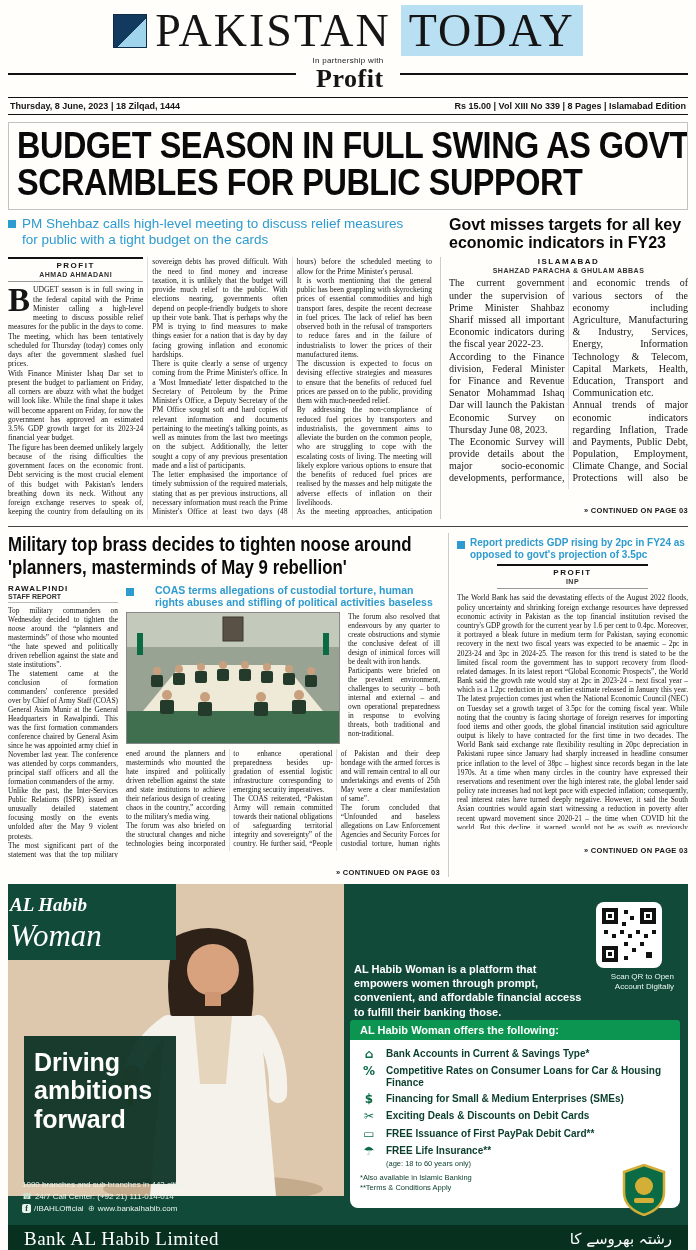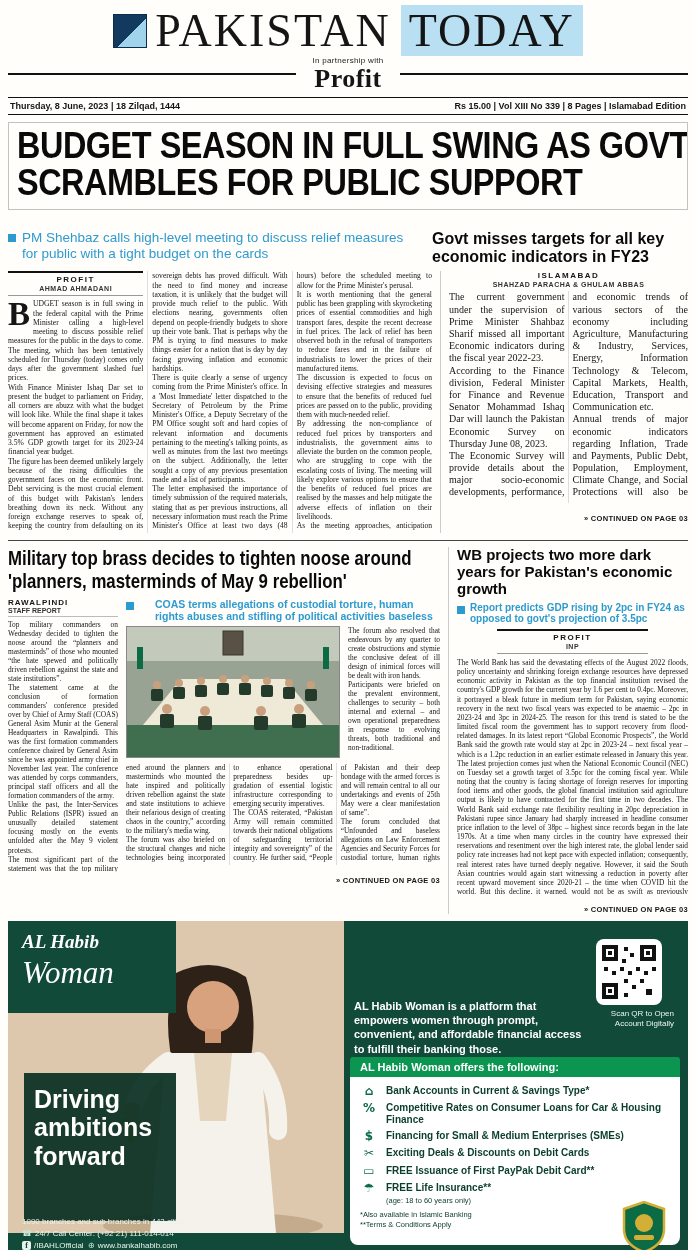--- a/index.html
+++ b/index.html
@@ -8,48 +8,48 @@
         font-family:"Liberation Serif",serif;overflow:hidden;position:relative}
   .inner{padding:6px 8px 0}
 
   
   .mast-row{display:flex;align-items:center;justify-content:center;gap:8px;margin-top:2px}
   .mast-logo{width:34px;height:34px;background:linear-gradient(135deg,#123a5e 55%,#9fd4ec 55%);border:1px solid #0d2c49}
   .mast-title{font-family:"Liberation Serif",serif;font-weight:400;font-size:46px;line-height:1;letter-spacing:2px;white-space:nowrap}
   .mast-today{background:#b9e0f2;padding:0 8px;margin-left:10px}
   .partner{display:flex;align-items:center;margin-top:2px}
   .pline{flex:1;height:2px;background:#111}
-  .pcenter{padding:0 16px;text-align:center}
+  .pcenter{padding:0 16px;text-align:right}
   .ptext{font:400 8px "Liberation Sans",sans-serif;color:#222;letter-spacing:.3px}
   .plogo{font:700 26px "Liberation Serif",serif;line-height:1.05;letter-spacing:.5px}
   .dateline{display:flex;justify-content:space-between;border-top:1px solid #111;border-bottom:1px solid #111;
             font:700 9px "Liberation Sans",sans-serif;padding:3px 2px;margin-top:5px}
 
   
   .headline-box{border:1px solid #c2c2c2;margin-top:7px;padding:5px 8px 7px;height:88px;overflow:hidden}
   .lead-headline{width:752px;transform:scaleX(.9);transform-origin:0 0;
                  font:800 36px "Liberation Sans",sans-serif;line-height:1.02;letter-spacing:-.5px;color:#0a0a0a}
-  .sub-row{display:flex;margin-top:20px;gap:12px}
+  .sub-row{display:flex;margin-top:6px;gap:29px}
   .lead-subhead{display:flex;gap:6px;width:412px}
   .lead-subhead p{font:500 13.5px "Liberation Sans",sans-serif;color:#2e9bd0;line-height:1.2}
   .bullet-sq{flex:0 0 auto;width:8px;height:8px;background:#2e9bd0;margin-top:4px;display:inline-block}
   .fy23-head{flex:1}
   .fy23-head h3{font:800 16px "Liberation Sans",sans-serif;line-height:1.1;color:#0a0a0a}
   .top-body-row{display:flex;margin-top:6px}
   .lead-cols{width:424px;column-count:3;column-gap:9px;column-rule:1px solid #ddd;height:262px;overflow:hidden;
              font-size:7.6px;line-height:1.22;text-align:justify}
   .byline-block{text-align:center;border-top:2px solid #111;border-bottom:1px solid #999;padding:2px 0 3px;margin-bottom:3px}
   .kicker{font:700 8px "Liberation Sans",sans-serif;letter-spacing:1.5px;text-align:center}
   .byline{font:700 7px "Liberation Sans",sans-serif;letter-spacing:.5px;text-align:center;color:#333;margin-top:1px}
   .dropcap{float:left;font:700 33px/26px "Liberation Serif",serif;padding:2px 3px 0 0}
   .body-flow{white-space:pre-line}
   .fy23-col{width:248px;border-left:1px solid #ccc;padding-left:8px;margin-left:8px}
   .fy23-cols{column-count:2;column-gap:8px;column-rule:1px solid #ddd;height:212px;overflow:hidden;
              font-size:10px;line-height:1.22;text-align:justify;margin-top:3px}
-  .continued{font:700 7.5px "Liberation Sans",sans-serif;text-align:right;margin-top:11px;letter-spacing:.3px}
+  .continued{font:700 7.5px "Liberation Sans",sans-serif;text-align:right;margin-top:17px;letter-spacing:.3px}
 
   hr.rule{border:none;border-top:1px solid #444;margin:7px 0 6px}
 
   
   .mid-row{display:flex}
   .mil{width:432px}
   .mil-headline{width:527px;transform:scaleX(.82);transform-origin:0 0;
                 font:800 20.5px "Liberation Sans",sans-serif;line-height:1.08;color:#0a0a0a}
   .mil-grid{display:flex;gap:8px;margin-top:6px}
   .mil-colA{width:110px;flex:0 0 auto}
@@ -67,21 +67,21 @@
   .wb{width:248px;border-left:1px solid #ccc;margin-left:8px;padding-left:8px}
   .wb-headline{font:800 15px "Liberation Sans",sans-serif;line-height:1.12;color:#0a0a0a}
   .wb-bullet{display:flex;gap:5px;margin-top:4px}
   .wb-bullet p{font:600 10px "Liberation Sans",sans-serif;color:#2e9bd0;line-height:1.15}
   .wb-byline-block{border-top:2px solid #111;border-bottom:1px solid #999;padding:2px 0 3px;margin:4px 40px}
   .wb-body{font-size:7.4px;line-height:1.24;text-align:justify;height:236px;overflow:hidden;margin-top:2px}
 
   
   .ad{position:relative;width:680px;height:370px;margin:7px auto 0;background:#114a38;overflow:hidden}
   .ad-photo{position:absolute;left:0;top:0;width:336px;height:312px;background:linear-gradient(#e8d8c2,#cdb69b)}
-  .ad-logo{position:absolute;left:0;top:0;width:168px;height:92px;background:#114a38;padding:10px 14px;color:#fff}
+  .ad-logo{position:absolute;left:0;top:0;width:168px;height:76px;background:#114a38;padding:10px 2px;color:#fff}
   .ad-logo-script{font:700 italic 19px "Liberation Serif",serif}
   .ad-logo-woman{font:400 italic 31px "Liberation Serif",serif;margin-top:2px}
   .drive-box{position:absolute;left:16px;top:152px;width:152px;height:148px;background:rgba(10,48,36,.93);
              padding:12px 10px;color:#fff;font:700 25px/1.14 "Liberation Sans",sans-serif;white-space:pre-line}
   .qr-wrap{position:absolute;right:14px;top:18px;width:90px;text-align:right}
   .qr-box{width:66px;height:66px;background:#fff;border-radius:8px;margin:0 auto;display:flex;align-items:center;justify-content:center}
   .qr-caption{font:400 8px "Liberation Sans",sans-serif;color:#eaf5ef;margin-top:4px;line-height:1.25}
   .ad-intro{position:absolute;left:346px;top:78px;width:232px;color:#fff;
             font:700 11px/1.3 "Liberation Sans",sans-serif}
   .offers-bar{position:absolute;left:342px;top:136px;width:330px;height:20px;background:#0c9550;color:#fff;
@@ -239,21 +239,20 @@
             <div class="body-flow mil-lower">ened around the planners and masterminds who mounted the hate inspired and politically driven rebellion against the state and state institutions to achieve their nefarious design of creating chaos in the country,” according to the military's media wing.
 The forum was also briefed on the structural changes and niche technologies being incorporated to enhance operational preparedness besides up-gradation of essential logistic infrastructure corresponding to emerging security imperatives.
 The COAS reiterated, “Pakistan Army will remain committed towards their national obligations of safeguarding territorial integrity and sovereignty” of the country. He further said, “People of Pakistan and their deep bondage with the armed forces is and will remain central to all our undertakings and events of 25th May were a clear manifestation of same”.
 The forum concluded that “Unfounded and baseless allegations on Law Enforcement Agencies and Security Forces for custodial torture, human rights abuses and stifling of political activities are meant to mislead the people and malign Armed Forces in order to achieve trivial vested political interests”. “Hostile forces and their abettors have been trying hard to create societal division and confusion through fake news and propaganda but all such designs will continue to be defeated with the full support of the nation, InshaAllah,” the COAS asserted.</div>
             <div class="continued">» CONTINUED ON PAGE 03</div>
           </div>
         </div>
       </div>
 
       <aside class="wb">
-        <h3 class="wb-headline">WB projects two more dark years for Pakistan's economic growth</h3>
         <div class="wb-bullet">
           <span class="bullet-sq"></span>
           <p>Report predicts GDP rising by 2pc in FY24 as opposed to govt's projection of 3.5pc</p>
         </div>
         <div class="wb-byline-block">
           <div class="kicker">PROFIT</div>
           <div class="byline">INP</div>
         </div>
         <div class="body-flow wb-body">The World Bank has said the devastating effects of the August 2022 floods, policy uncertainty and shrinking foreign exchange resources have depressed economic activity in Pakistan as the top financial institution revised the country's GDP growth for the current year by 1.6 per cent to 0.4pc. Moreover, it portrayed a bleak future in medium term for Pakistan, saying economic recovery in the next two fiscal years was expected to be anaemic – 2pc in 2023-24 and 3pc in 2024-25. The reason for this trend is stated to be the limited fiscal room the government has to support recovery from flood-related damages. In its latest report “Global Economic Prospects”, the World Bank said the growth rate would stay at 2pc in 2023-24 – next fiscal year – which is a 1.2pc reduction in an earlier estimate released in January this year. The latest projection comes just when the National Economic Council (NEC) on Tuesday set a growth target of 3.5pc for the coming fiscal year. While noting that the country is facing shortage of foreign reserves for importing food items and other goods, the global financial institution said agriculture output is likely to have contracted for the first time in two decades. The World Bank said exchange rate flexibility resulting in 20pc depreciation in Pakistani rupee since January had sharply increased in headline consumer price inflation to the level of 38pc – highest since records began in the late 1970s. At a time when many circles in the country have expressed their reservations and resentment over the high interest rate, the global lender said policy rate increases had not kept pace with expected inflation; consequently, real interest rates have turned deeply negative. However, it said the South Asian countries would again start witnessing a reduction in poverty after recent upward movement since 2020-21 – the time when COVID hit the world. But this decline, it warned, would not be as swift as previously expected, given the impacts of high inflation, slow recovery in employment, and withdrawal of pandemic-related food support.</div>
         <div class="continued">» CONTINUED ON PAGE 03</div>

